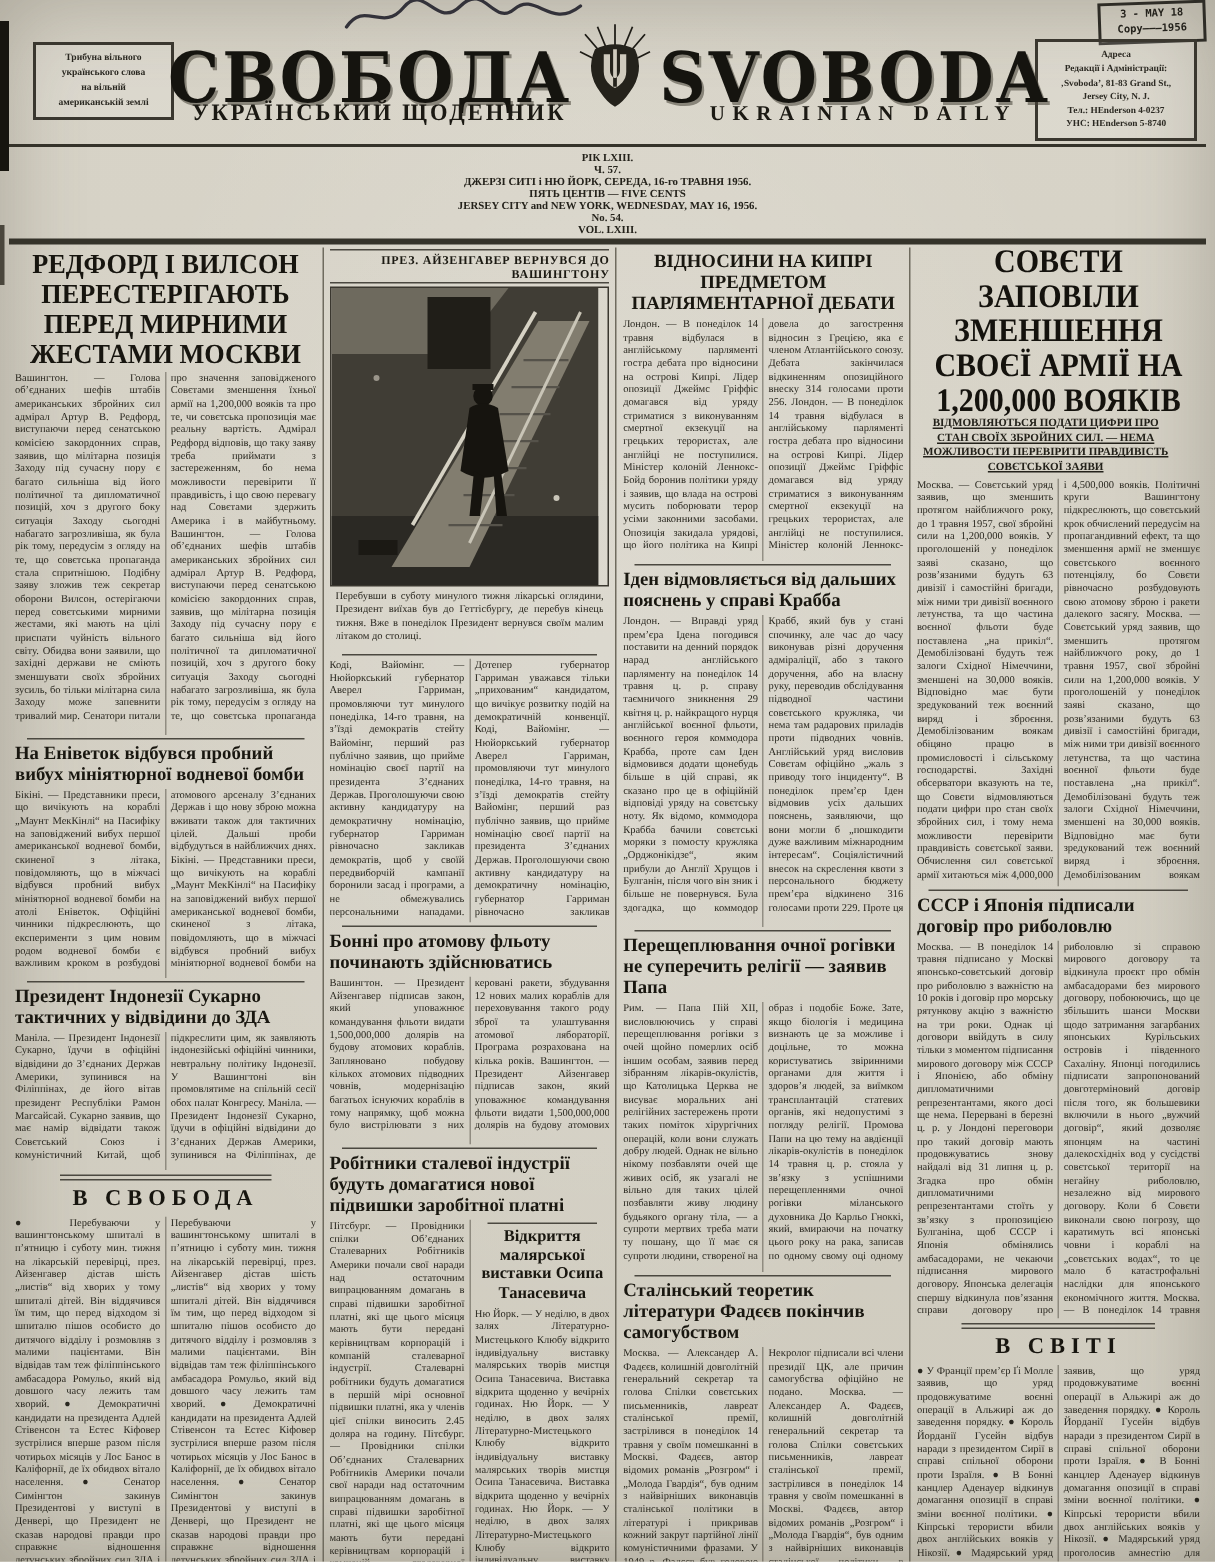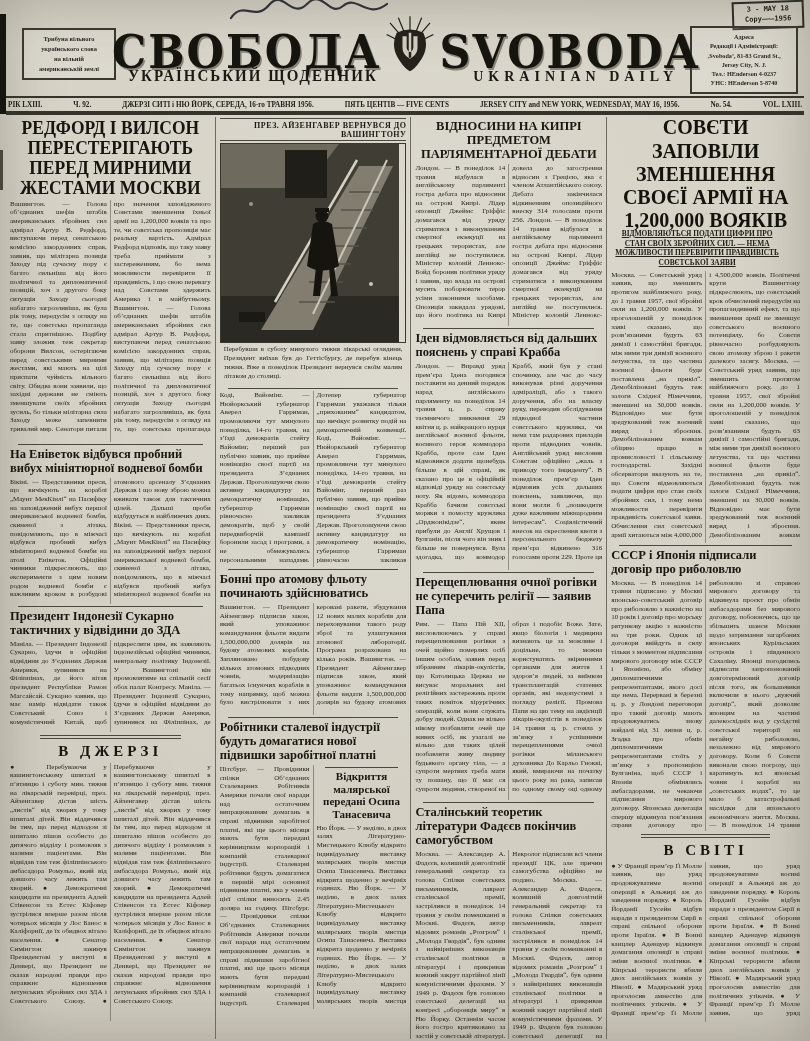--- a/index.html
+++ b/index.html
@@ -50,21 +50,21 @@
     display:flex;justify-content:space-between;align-items:center;
     font-weight:bold;color:#1b1913;
   }
   .subtitle-cyr{font-size:15px;letter-spacing:2px;transform:scaleY(1.05);}
   .subtitle-lat{font-size:14px;letter-spacing:5px;}
 
   
   .dateline{
     margin:0 6px;border-top:2px solid #35332a;border-bottom:4px solid #35332a;
     display:flex;justify-content:space-between;align-items:center;
-    font-size:7.2px;font-weight:bold;padding:2.5px 2px;color:#24221b;white-space:nowrap;
+    font-size:7.2px;font-weight:bold;padding:2.5px 2px;color:#24221b;white-space:nowrap;flex-direction:column;
   }
 
   
   .content{display:flex;margin:2px 6px 0 6px;height:922px;}
   .col{overflow:hidden;padding:0 4px;}
   .col + .col{border-left:1px solid #6f6b5e;}
   .col1{width:202px;}
   .col2{width:188px;}
   .col3{width:188px;}
   .col4{width:190px;}
@@ -152,21 +152,21 @@
       <span class="title lat">SVOBODA</span>
     </div>
     <div class="subtitles">
       <span class="subtitle-cyr">УКРАЇНСЬКИЙ ЩОДЕННИК</span>
       <span class="subtitle-lat">UKRAINIAN DAILY</span>
     </div>
   </div>
 
   <div class="dateline">
     <span>РІК LXIII.</span>
-    <span>Ч. 92.</span>
+    <span>Ч. 57.</span>
     <span>ДЖЕРЗІ СИТІ і НЮ ЙОРК, СЕРЕДА, 16-го ТРАВНЯ 1956.</span>
     <span>ПЯТЬ ЦЕНТІВ — FIVE CENTS</span>
     <span>JERSEY CITY and NEW YORK, WEDNESDAY, MAY 16, 1956.</span>
     <span>No. 54.</span>
     <span>VOL. LXIII.</span>
   </div>
 
   <div class="content">
 
     <div class="col col1">
@@ -179,21 +179,21 @@
         <div class="h-md">На Еніветок відбувся пробний вибух мініятюрної водневої бомби</div>
         <div class="body" style="height:126px">Бікіні. — Представники преси, що вичікують на кораблі „Маунт МекКінлі“ на Пасифіку на заповіджений вибух першої американської водневої бомби, скиненої з літака, повідомляють, що в міжчасі відбувся пробний вибух мініятюрної водневої бомби на атолі Еніветок. Офіційні чинники підкреслюють, що експерименти з цим новим родом водневої бомби є важливим кроком в розбудові атомового арсеналу З’єднаних Держав і що нову зброю можна вживати також для тактичних цілей. Дальші проби відбудуться в найближчих днях. Бікіні. — Представники преси, що вичікують на кораблі „Маунт МекКінлі“ на Пасифіку на заповіджений вибух першої американської водневої бомби, скиненої з літака, повідомляють, що в міжчасі відбувся пробний вибух мініятюрної водневої бомби на атолі Еніветок. Офіційні чинники підкреслюють, що експерименти з цим новим родом водневої бомби є важливим кроком в розбудові атомового арсеналу З’єднаних Держав і що нову зброю можна вживати також для тактичних цілей. Дальші проби відбудуться в найближчих днях.</div>
       </div>
       <div>
         <div class="toprule"></div>
         <div class="h-md">Президент Індонезії Сукарно тактичних у відвідини до ЗДА</div>
         <div class="body" style="height:92px">Маніла. — Президент Індонезії Сукарно, їдучи в офіційні відвідини до З’єднаних Держав Америки, зупинився на Філіппінах, де його вітав президент Республіки Рамон Магсайсай. Сукарно заявив, що має намір відвідати також Совєтський Союз і комуністичний Китай, щоб підкреслити цим, як заявляють індонезійські офіційні чинники, невтральну політику Індонезії. У Вашингтоні він промовлятиме на спільній сесії обох палат Конгресу. Маніла. — Президент Індонезії Сукарно, їдучи в офіційні відвідини до З’єднаних Держав Америки, зупинився на Філіппінах, де його вітав президент Республіки Рамон Магсайсай. Сукарно заявив, що має намір відвідати також Совєтський Союз і комуністичний Китай, щоб підкреслити цим, як заявляють індонезійські офіційні чинники, невтральну політику Індонезії. У Вашингтоні він промовлятиме на спільній сесії обох палат Конгресу.</div>
       </div>
       <div>
         <div class="dblrule"></div>
-        <div class="section-h">В ДЖЕРЗІ</div>
+        <div class="section-h">В СВОБОДА</div>
         <div class="body" style="height:258px">● Перебуваючи у вашингтонському шпиталі в п’ятницю і суботу мин. тижня на лікарській перевірці, през. Айзенгавер дістав шість „листів“ від хворих у тому шпиталі дітей. Він віддячився їм тим, що перед відходом зі шпиталю пішов особисто до дитячого відділу і розмовляв з малими пацієнтами. Він відвідав там теж філіппінського амбасадора Ромульо, який від довшого часу лежить там хворий. ● Демократичні кандидати на президента Адлей Стівенсон та Естес Кіфовер зустрілися вперше разом після чотирьох місяців у Лос Банос в Каліфорнії, де їх обидвох вітало населення. ● Сенатор Симінгтон закинув Президентові у виступі в Денвері, що Президент не сказав народові правди про справжнє відношення летунських збройних сил ЗДА і Совєтського Союзу. ● Перебуваючи у вашингтонському шпиталі в п’ятницю і суботу мин. тижня на лікарській перевірці, през. Айзенгавер дістав шість „листів“ від хворих у тому шпиталі дітей. Він віддячився їм тим, що перед відходом зі шпиталю пішов особисто до дитячого відділу і розмовляв з малими пацієнтами. Він відвідав там теж філіппінського амбасадора Ромульо, який від довшого часу лежить там хворий. ● Демократичні кандидати на президента Адлей Стівенсон та Естес Кіфовер зустрілися вперше разом після чотирьох місяців у Лос Банос в Каліфорнії, де їх обидвох вітало населення. ● Сенатор Симінгтон закинув Президентові у виступі в Денвері, що Президент не сказав народові правди про справжнє відношення летунських збройних сил ЗДА і Совєтського Союзу.</div>
       </div>
     </div>
 
     <div class="col col2">
       <div>
         <div class="photo-head">ПРЕЗ. АЙЗЕНГАВЕР ВЕРНУВСЯ ДО ВАШИНГТОНУ</div>
         <div class="photo-wrap">
           <svg width="178" height="198" viewBox="0 0 178 198">
             <rect width="178" height="198" fill="#403d35"></rect>
@@ -234,21 +234,21 @@
       </div>
       <div>
         <div class="toprule"></div>
         <div class="h-md">Робітники сталевої індустрії будуть домагатися нової підвишки заробітної платні</div>
         <div class="split">
           <div class="half left">
             <div class="body single" style="height:244px">Пітсбург. — Провідники спілки Об’єднаних Сталеварних Робітників Америки почали свої наради над остаточним випрацюванням домагань в справі підвишки заробітної платні, які ще цього місяця мають бути передані керівництвам корпорацій і компаній сталеварної індустрії. Сталеварні робітники будуть домагатися в першій мірі основної підвишки платні, яка у членів цієї спілки виносить 2.45 доляра на годину. Пітсбург. — Провідники спілки Об’єднаних Сталеварних Робітників Америки почали свої наради над остаточним випрацюванням домагань в справі підвишки заробітної платні, які ще цього місяця мають бути передані керівництвам корпорацій і компаній сталеварної індустрії. Сталеварні робітники будуть домагатися в першій мірі основної підвишки платні, яка у членів цієї спілки виносить 2.45 доляра на годину.</div>
           </div>
           <div class="half right">
             <div class="toprule"></div>
-            <div class="h-sm">Відкриття малярської передані Осипа Танасевича</div>
+            <div class="h-sm">Відкриття малярської виставки Осипа Танасевича</div>
             <div class="body single" style="height:186px">Ню Йорк. — У неділю, в двох залях Літературно-Мистецького Клюбу відкрито індивідуальну виставку малярських творів мистця Осипа Танасевича. Виставка відкрита щоденно у вечірніх годинах. Ню Йорк. — У неділю, в двох залях Літературно-Мистецького Клюбу відкрито індивідуальну виставку малярських творів мистця Осипа Танасевича. Виставка відкрита щоденно у вечірніх годинах. Ню Йорк. — У неділю, в двох залях Літературно-Мистецького Клюбу відкрито індивідуальну виставку малярських творів мистця Осипа Танасевича. Виставка відкрита щоденно у вечірніх годинах.</div>
           </div>
         </div>
       </div>
     </div>
 
     <div class="col col3">
       <div>
         <div class="h-caps">ВІДНОСИНИ НА КИПРІ ПРЕДМЕТОМ ПАРЛЯМЕНТАРНОЇ ДЕБАТИ</div>
         <div class="body" style="height:162px">Лондон. — В понеділок 14 травня відбулася в англійському парляменті гостра дебата про відносини на острові Кипрі. Лідер опозиції Джеймс Гріффіс домагався від уряду стриматися з виконуванням смертної екзекуції на грецьких терористах, але англійці не поступилися. Міністер колоній Леннокс-Бойд боронив політики уряду і заявив, що влада на острові мусить поборювати терор усіми законними засобами. Опозиція закидала урядові, що його політика на Кипрі довела до загострення відносин з Грецією, яка є членом Атлантійського союзу. Дебата закінчилася відкиненням опозиційного внеску 314 голосами проти 256. Лондон. — В понеділок 14 травня відбулася в англійському парляменті гостра дебата про відносини на острові Кипрі. Лідер опозиції Джеймс Гріффіс домагався від уряду стриматися з виконуванням смертної екзекуції на грецьких терористах, але англійці не поступилися. Міністер колоній Леннокс-Бойд боронив політики уряду і заявив, що влада на острові мусить поборювати терор усіми законними засобами. Опозиція закидала урядові, що його політика на Кипрі довела до загострення відносин з Грецією, яка є членом Атлантійського союзу. Дебата закінчилася відкиненням опозиційного внеску 314 голосами проти 256.</div>

